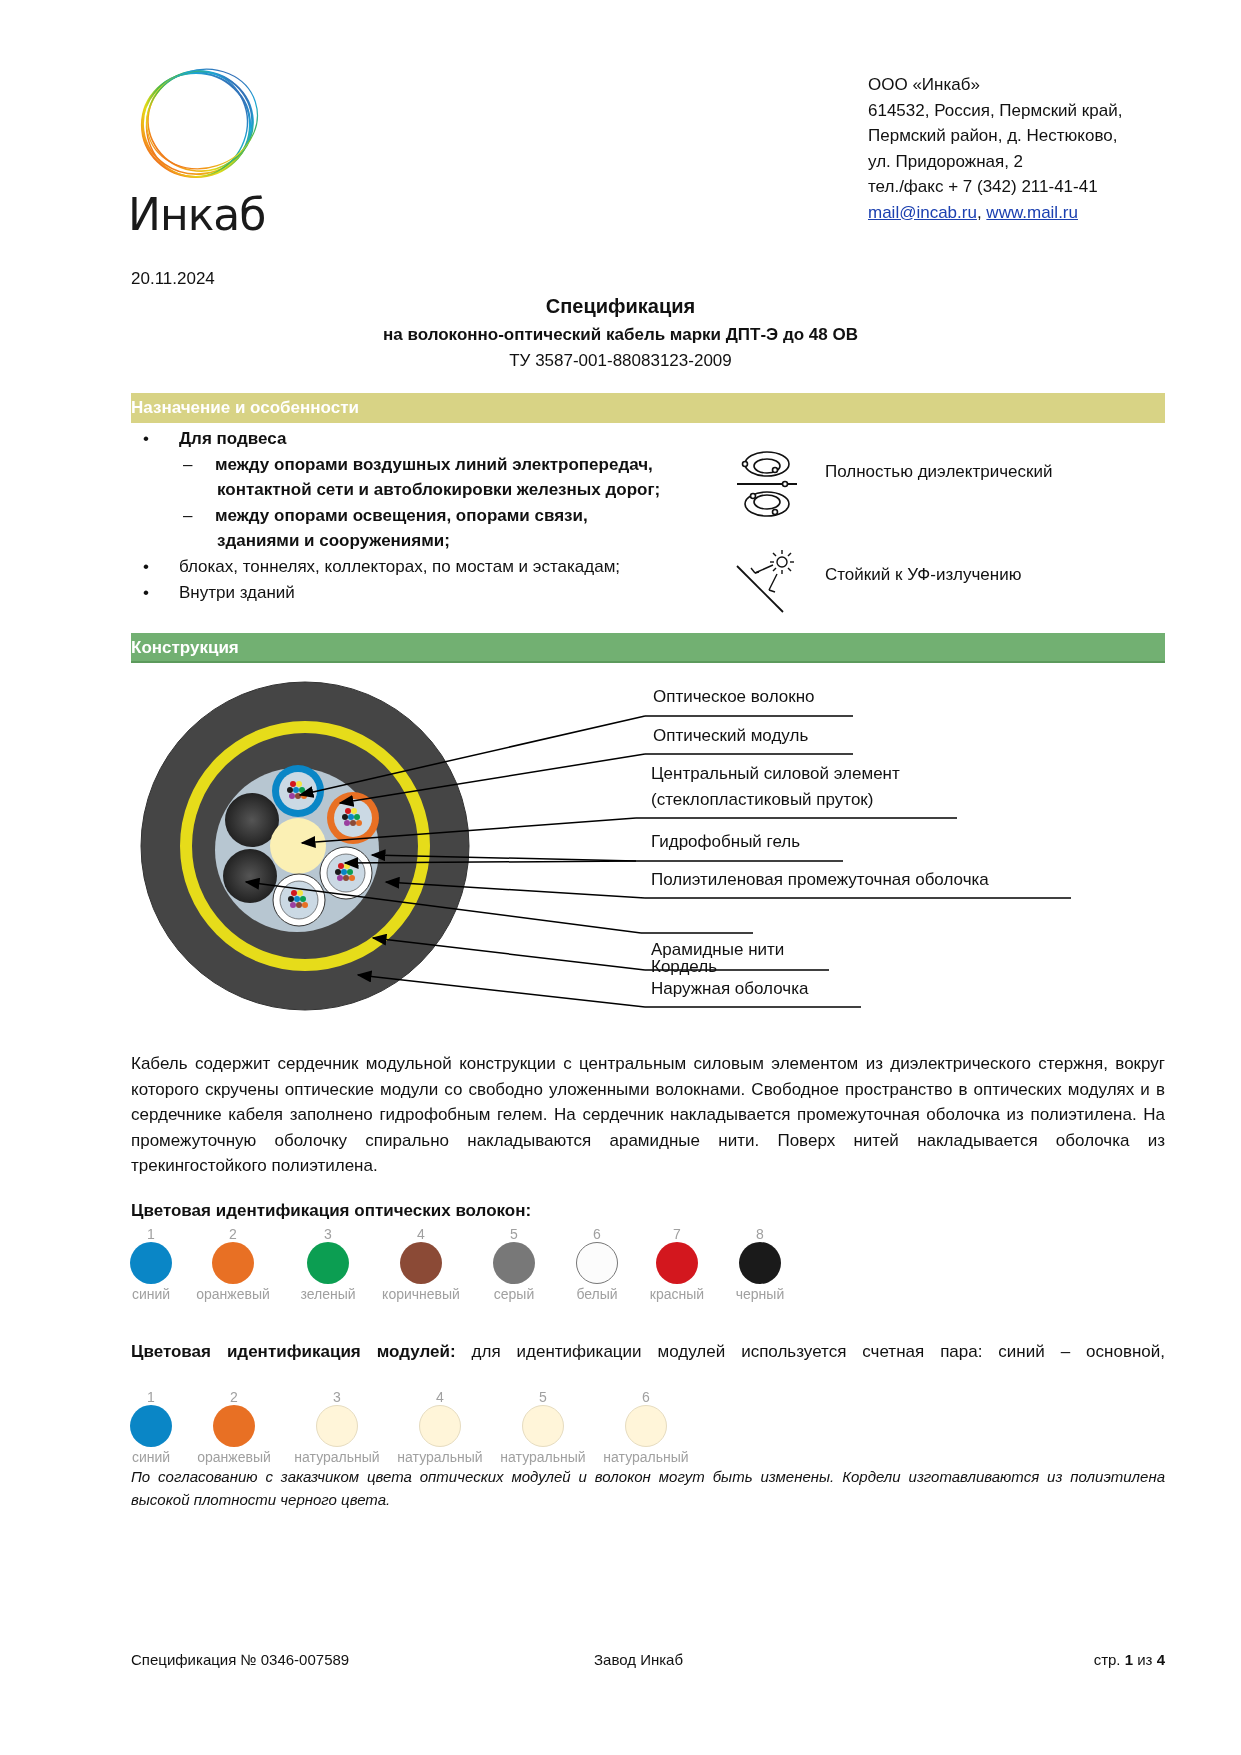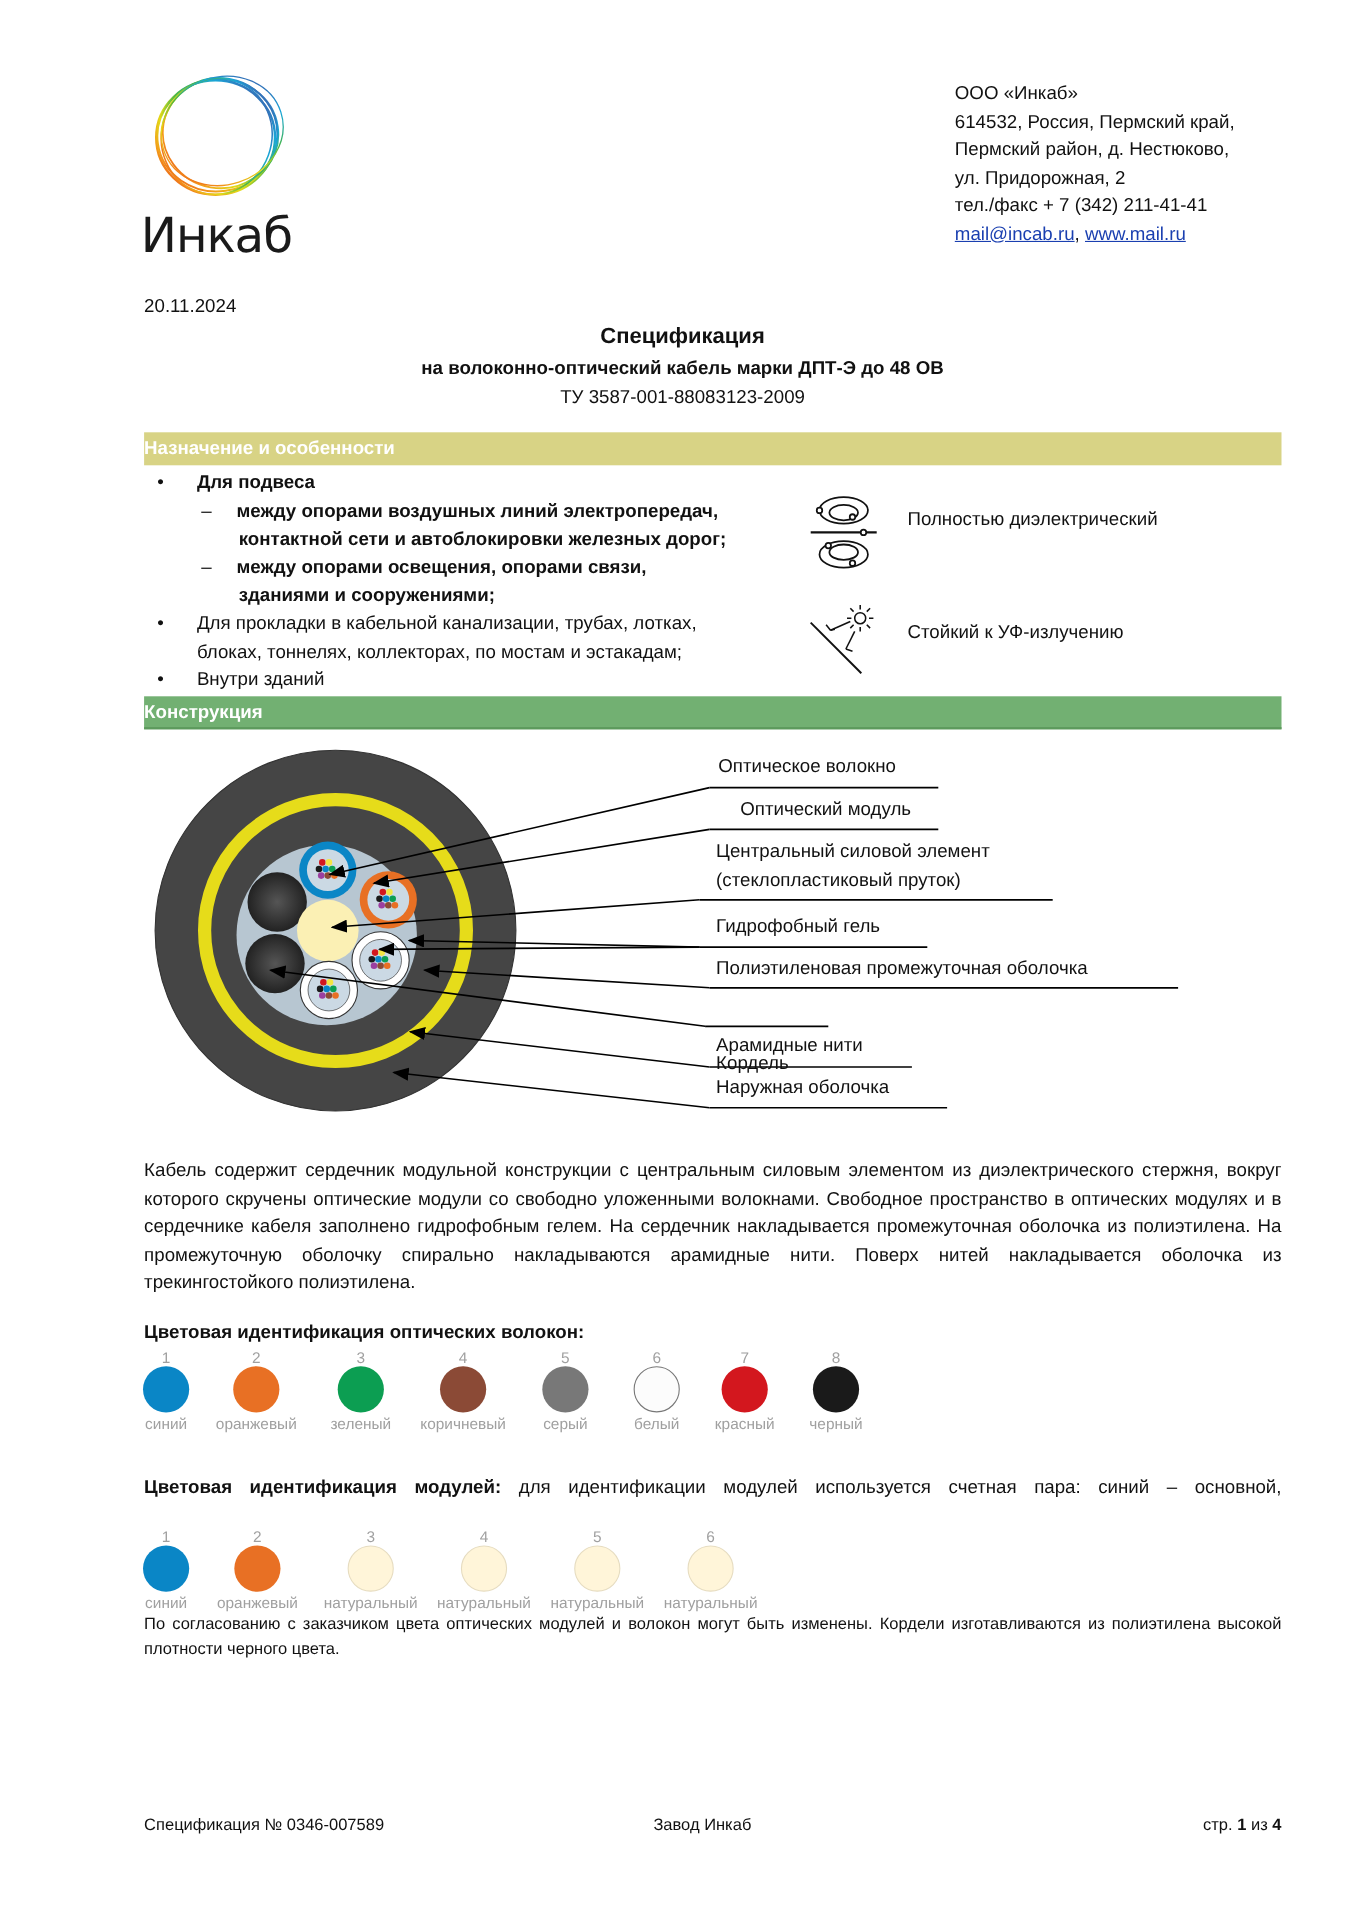--- a/index.html
+++ b/index.html
@@ -24,21 +24,21 @@
   .bold { font-weight: bold; }
   .feature { font-size: 17px; }
   .diag-label { font-size: 17px; color: #111; }
   .para { left: 131px; top: 1051px; width: 1034px; font-size: 17px; line-height: 25.5px; text-align: justify; }
   .sect-head { font-size: 17px; font-weight: bold; }
   .swatch-row { position: absolute; }
   .swatch { position: absolute; text-align: center; width: 100px; }
   .swatch .num { font-size: 14px; color: #a0a0a0; height: 16px; line-height: 16px; }
   .swatch .dot { width: 42px; height: 42px; border-radius: 50%; margin: 0 auto; box-sizing: border-box; }
   .swatch .name { font-size: 14px; color: #a0a0a0; margin-top: 2px; white-space: nowrap; }
-  .note { left: 131px; top: 1465px; width: 1034px; font-size: 15px; line-height: 23px; text-align: justify; }
+  .note { left: 131px; top: 1465px; width: 1034px; font-size: 15px; line-height: 23px; text-align: justify; font-style: italic; }
   .footer { top: 1651px; font-size: 15px; }
 </style>
 </head>
 <body>
 
 <div class="abs" style="left:130px; top:55px; width:140px; height:185px;">
   <svg width="140" height="130" viewBox="0 0 140 130" style="position:absolute; left:0; top:0;">
     <defs>
       <linearGradient id="rg" x1="0" y1="1" x2="1" y2="0">
         <stop offset="0" stop-color="#e5231b"></stop>
@@ -87,21 +87,20 @@
     <div>между опорами воздушных линий электропередач,</div>
     <div style="padding-left:2px;">контактной сети и автоблокировки железных дорог;</div>
   </div>
   <div class="sub">
     <span class="dash">–</span>
     <div>между опорами освещения, опорами связи,</div>
     <div style="padding-left:2px;">зданиями и сооружениями;</div>
   </div>
   <div class="li">
     <span class="bullet">•</span>
-    <div>Для прокладки в кабельной канализации, трубах, лотках,</div>
     <div>блоках, тоннелях, коллекторах, по мостам и эстакадам;</div>
   </div>
   <div class="li">
     <span class="bullet">•</span>
     <div>Внутри зданий</div>
   </div>
 </div>
 
 <div class="abs" style="left:735px; top:448px;">
   <svg width="64" height="72" viewBox="0 0 64 72" style="position:absolute; left:0; top:0;">
@@ -237,21 +236,21 @@
     <line x1="641" y1="933" x2="753" y2="933"></line>
     <line x1="641" y1="933" x2="246" y2="882" marker-end="url(#arr)"></line>
     <line x1="645" y1="970" x2="829" y2="970"></line>
     <line x1="645" y1="970" x2="373" y2="938" marker-end="url(#arr)"></line>
     <line x1="645" y1="1007" x2="861" y2="1007"></line>
     <line x1="645" y1="1007" x2="358" y2="975" marker-end="url(#arr)"></line>
   </g>
 </svg>
 
 <div class="abs diag-label" style="left:653px; top:687px;">Оптическое волокно</div>
-<div class="abs diag-label" style="left:673px; top:726px;">Оптический модуль</div>
+<div class="abs diag-label" style="left:653px; top:726px;">Оптический модуль</div>
 <div class="abs diag-label" style="left:651px; top:764px;">Центральный силовой элемент</div>
 <div class="abs diag-label" style="left:651px; top:790px;">(стеклопластиковый пруток)</div>
 <div class="abs diag-label" style="left:651px; top:832px;">Гидрофобный гель</div>
 <div class="abs diag-label" style="left:651px; top:870px;">Полиэтиленовая промежуточная оболочка</div>
 <div class="abs diag-label" style="left:651px; top:957px;">Кордель</div>
 <div class="abs diag-label" style="left:651px; top:940px;">Арамидные нити</div>
 <div class="abs diag-label" style="left:651px; top:979px;">Наружная оболочка</div>
 
 <div class="abs para">Кабель содержит сердечник модульной конструкции с центральным силовым элементом из диэлектрического стержня, вокруг которого скручены оптические модули со свободно уложенными волокнами. Свободное пространство в оптических модулях и в сердечнике кабеля заполнено гидрофобным гелем. На сердечник накладывается промежуточная оболочка из полиэтилена. На промежуточную оболочку спирально накладываются арамидные нити. Поверх нитей накладывается оболочка из трекингостойкого полиэтилена.</div>
 

